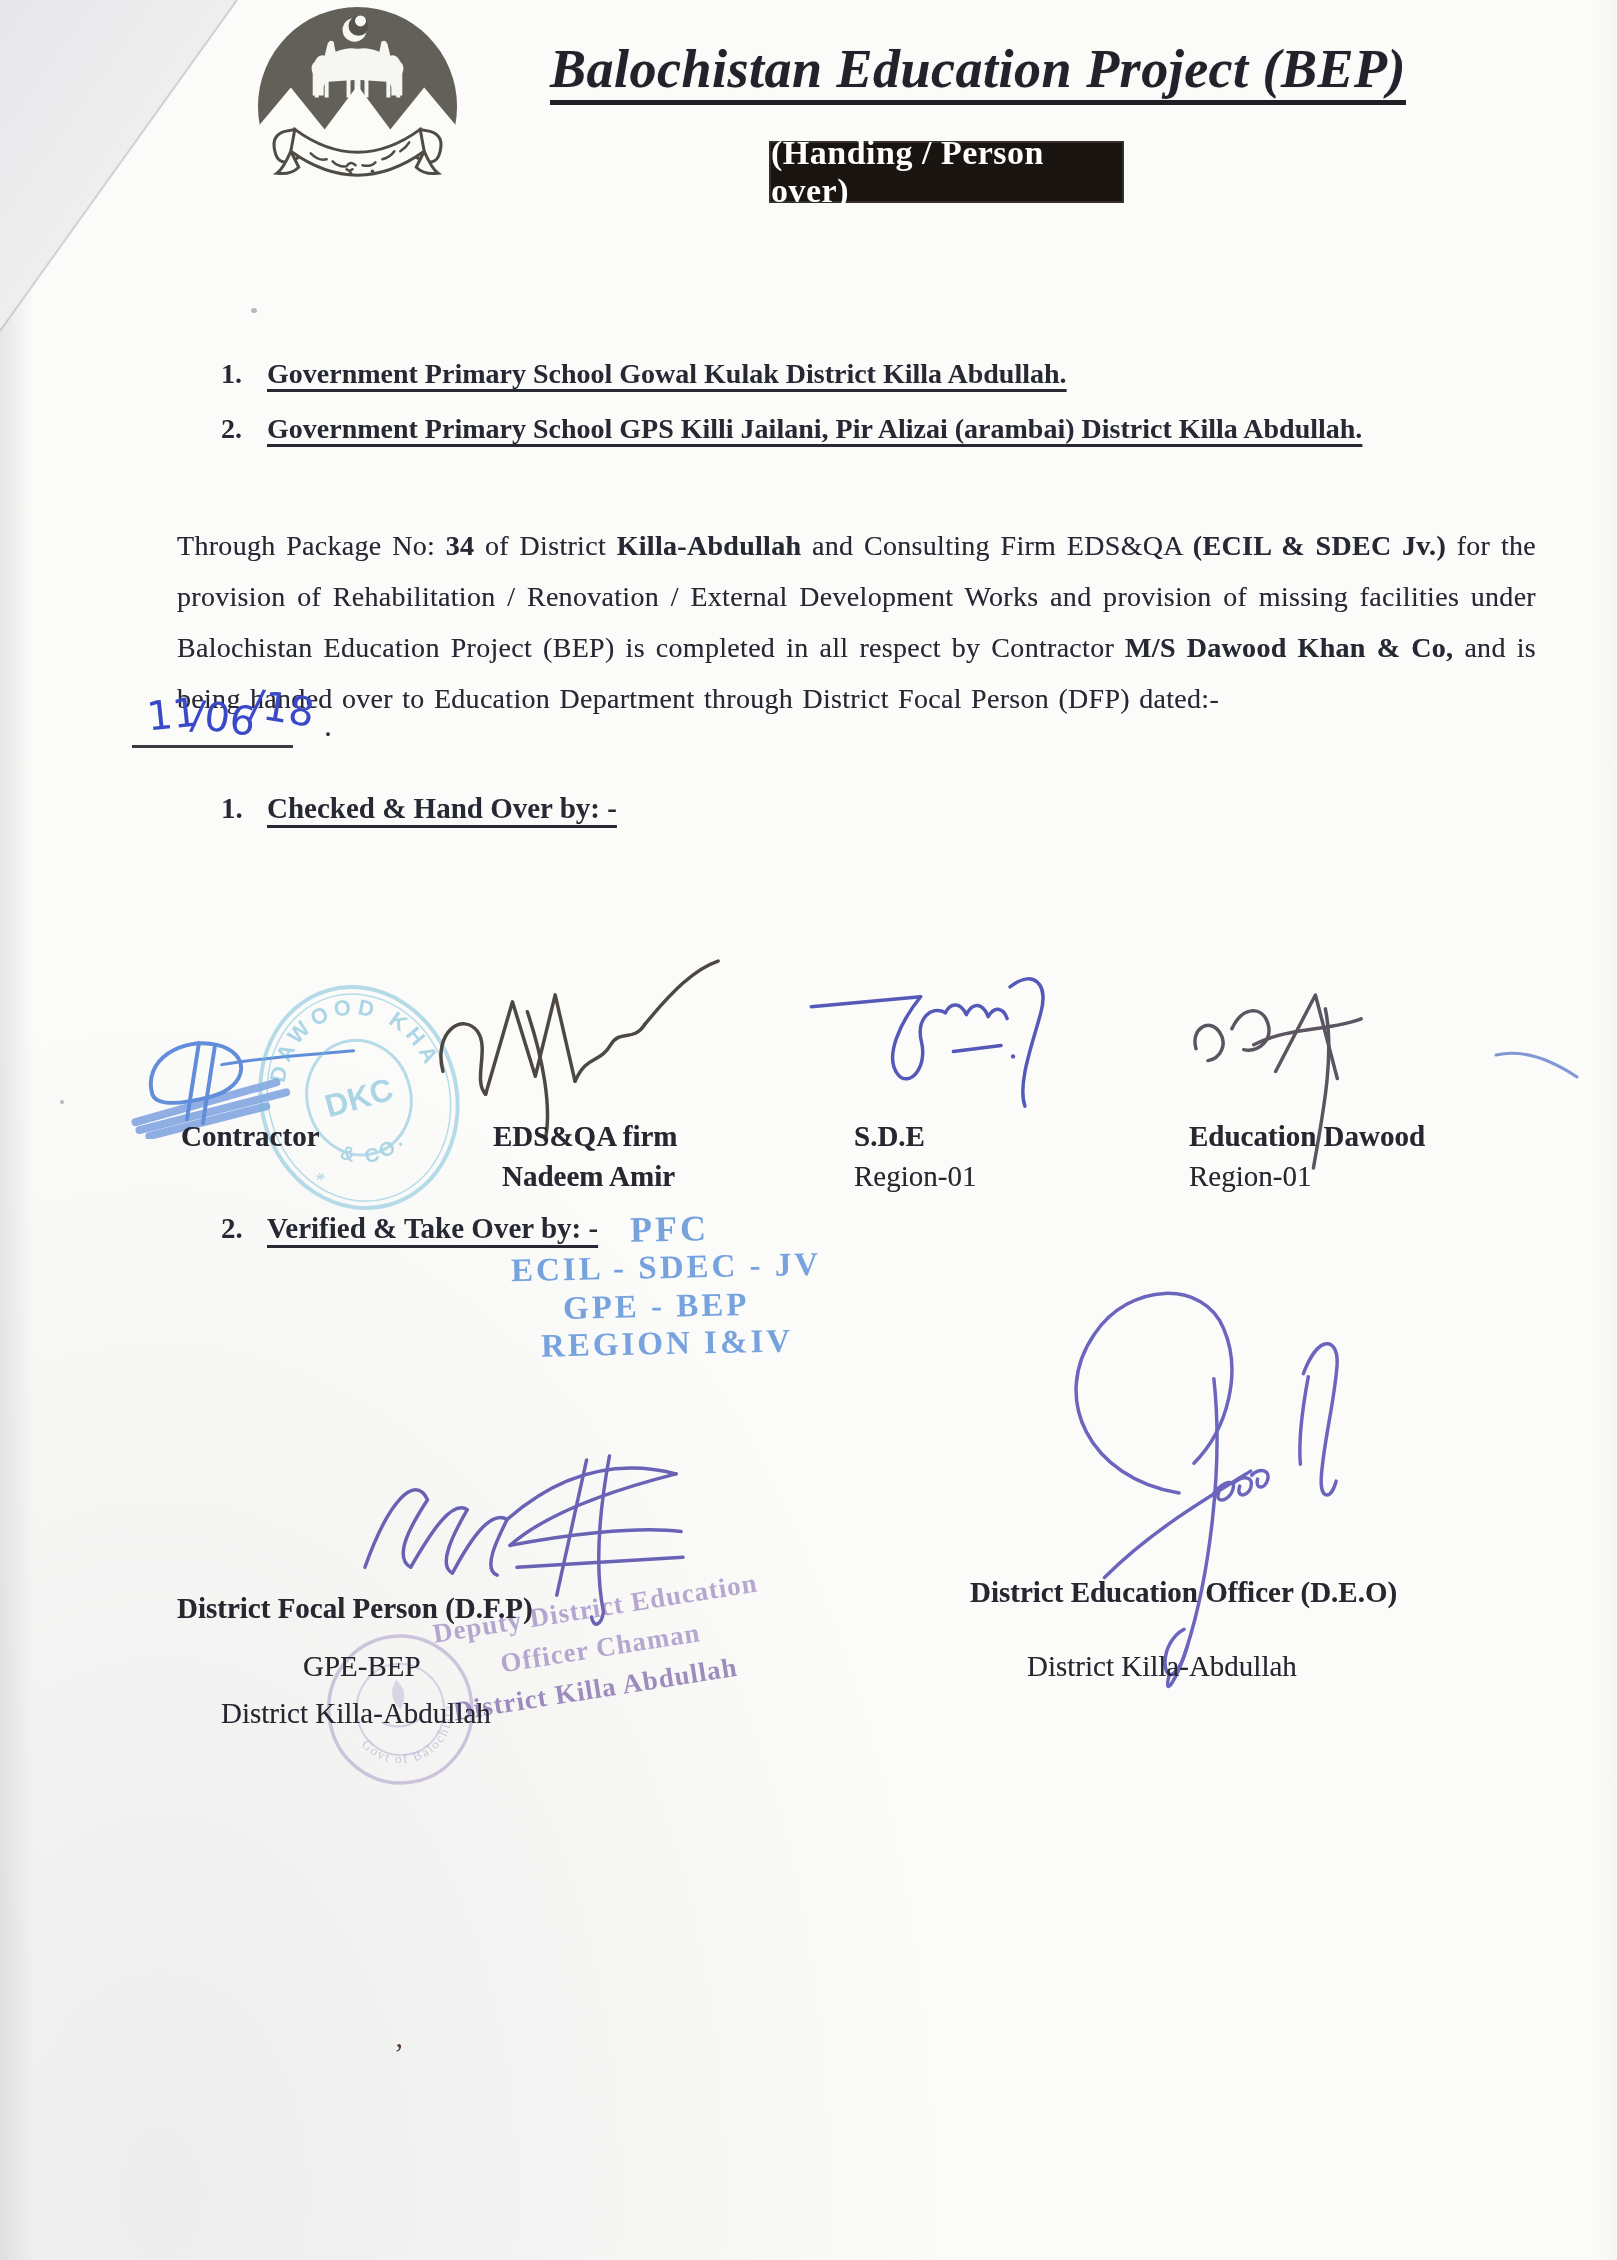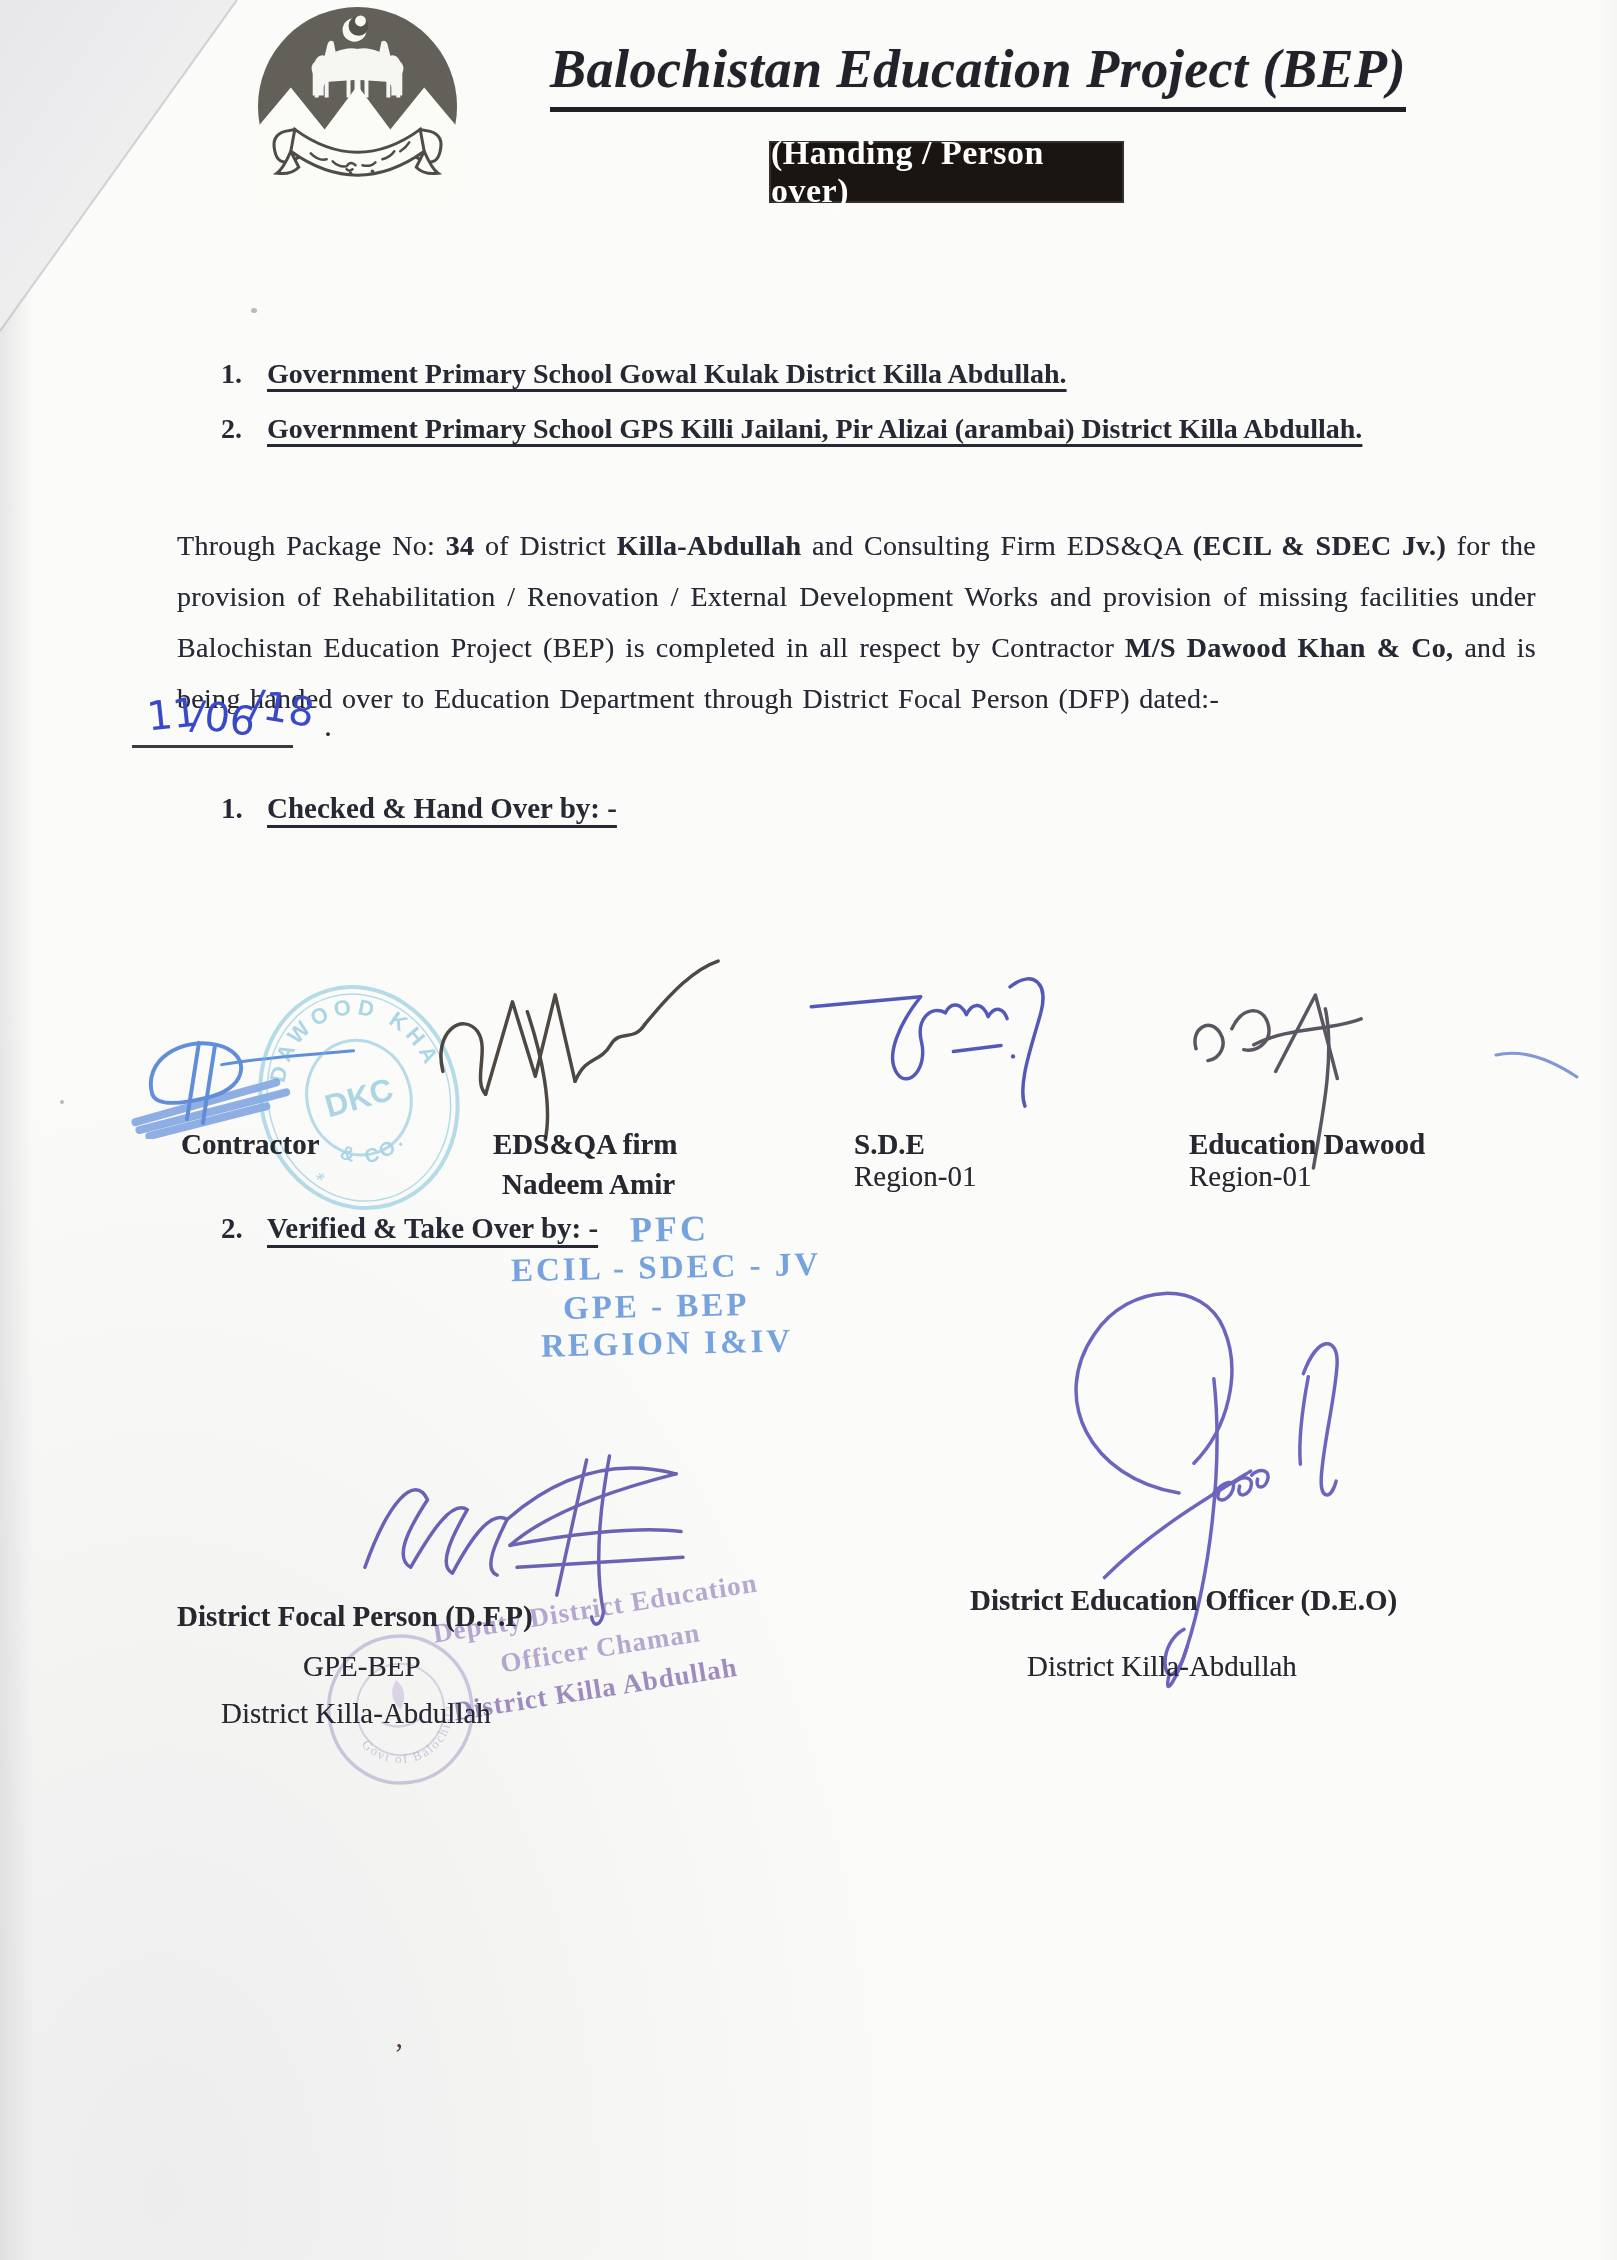--- a/index.html
+++ b/index.html
@@ -15,21 +15,21 @@
   .abs{position:absolute;}
   
   .fold{left:0;top:0;width:237px;height:330px;
     clip-path:polygon(0 0,100% 0,0 100%);
     background:linear-gradient(125deg,#e7e7ea 0%,#efeff0 55%,#f7f7f5 100%);}
   .fold-edge{left:0;top:330px;width:407px;height:2px;background:rgba(165,165,170,.45);
     transform:rotate(-54.4deg);transform-origin:left center;}
   
   .title-block{left:550px;top:38px;}
   .doc-title{display:inline-block;margin:0;font-size:54px;font-weight:bold;font-style:italic;
-    color:#22222a;letter-spacing:0.5px;border-bottom:5px solid #1f1f26;padding-bottom:7px;
+    color:#22222a;letter-spacing:0.5px;border-bottom:5px solid #1f1f26;
     text-shadow:0 0 1px rgba(30,30,50,.35);}
   .banner{left:771px;top:143px;width:351px;height:58px;background:#1a1511;
     display:flex;align-items:center;justify-content:center;
     box-shadow:0 0 0 2px #35302c;}
   .banner span{color:#fff;font-size:34px;font-weight:bold;letter-spacing:0.5px;}
   
   .bodytext{font-size:28px;line-height:49px;text-align:justify;letter-spacing:0.3px;
     word-spacing:2px;text-shadow:0 0 0.6px rgba(35,38,60,.4);}
   .para1{left:177px;top:237px;width:1356px;}
   .para2{left:177px;top:492px;width:1359px;line-height:51px;}
@@ -44,21 +44,21 @@
   .sec2{left:221px;top:1212px;}
   
   .dateline{left:129px;top:689px;width:229px;height:62px;}
   .date-underline{position:absolute;left:3px;top:56px;width:161px;height:3px;background:#3a3a40;}
   .hand{font-family:"DejaVu Sans",sans-serif;color:#3949c8;font-size:40px;position:absolute;}
   .d1{left:18px;top:2px;transform:rotate(-6deg);}
   .d2{left:62px;top:6px;transform:rotate(7deg);}
   .d3{left:121px;top:-4px;transform:rotate(9deg);}
   .date-dot{position:absolute;left:195px;top:18px;font-size:32px;color:#2c2c34;}
   
-  .siglabel{font-size:29px;font-weight:bold;color:#26272f;text-shadow:0 0 0.6px rgba(35,38,60,.4);margin-top:8px;}
+  .siglabel{font-size:29px;font-weight:bold;color:#26272f;text-shadow:0 0 0.6px rgba(35,38,60,.4);}
   .sigsub{font-size:29px;color:#26272f;text-shadow:0 0 0.6px rgba(35,38,60,.4);}
   .ctr{text-align:left;}
   
   .pfc-line{font-family:"Liberation Serif",serif;font-weight:bold;color:rgba(85,140,215,.8);
     letter-spacing:3px;transform:rotate(-1.2deg);white-space:nowrap;}
   .dep-stamp{transform:rotate(-9deg);transform-origin:left top;
     font-family:"Liberation Serif",serif;font-weight:bold;color:rgba(128,100,175,.55);
     font-size:27px;letter-spacing:1px;line-height:40px;white-space:nowrap;}
   .dep-stamp .l2{margin-left:62px;}
   .dep-stamp .l3{margin-left:8px;color:rgba(110,82,160,.65);}

